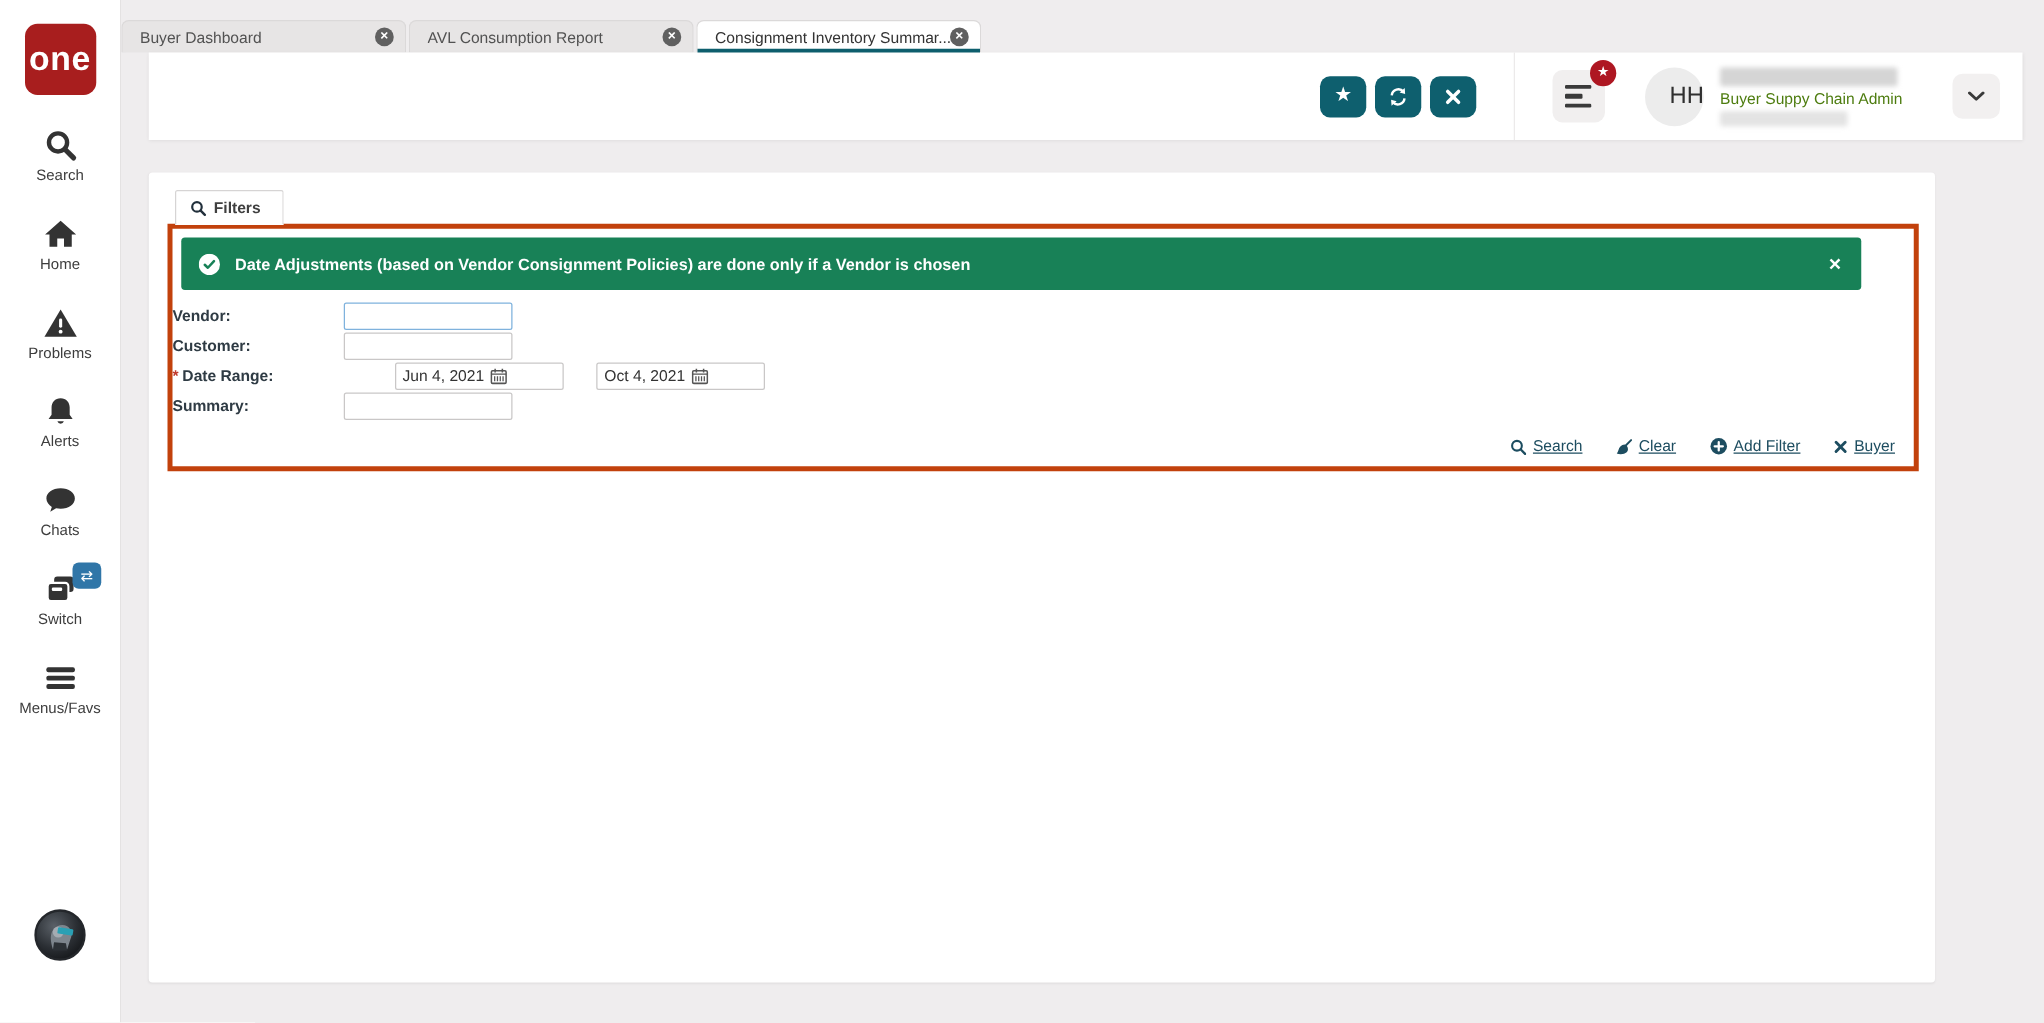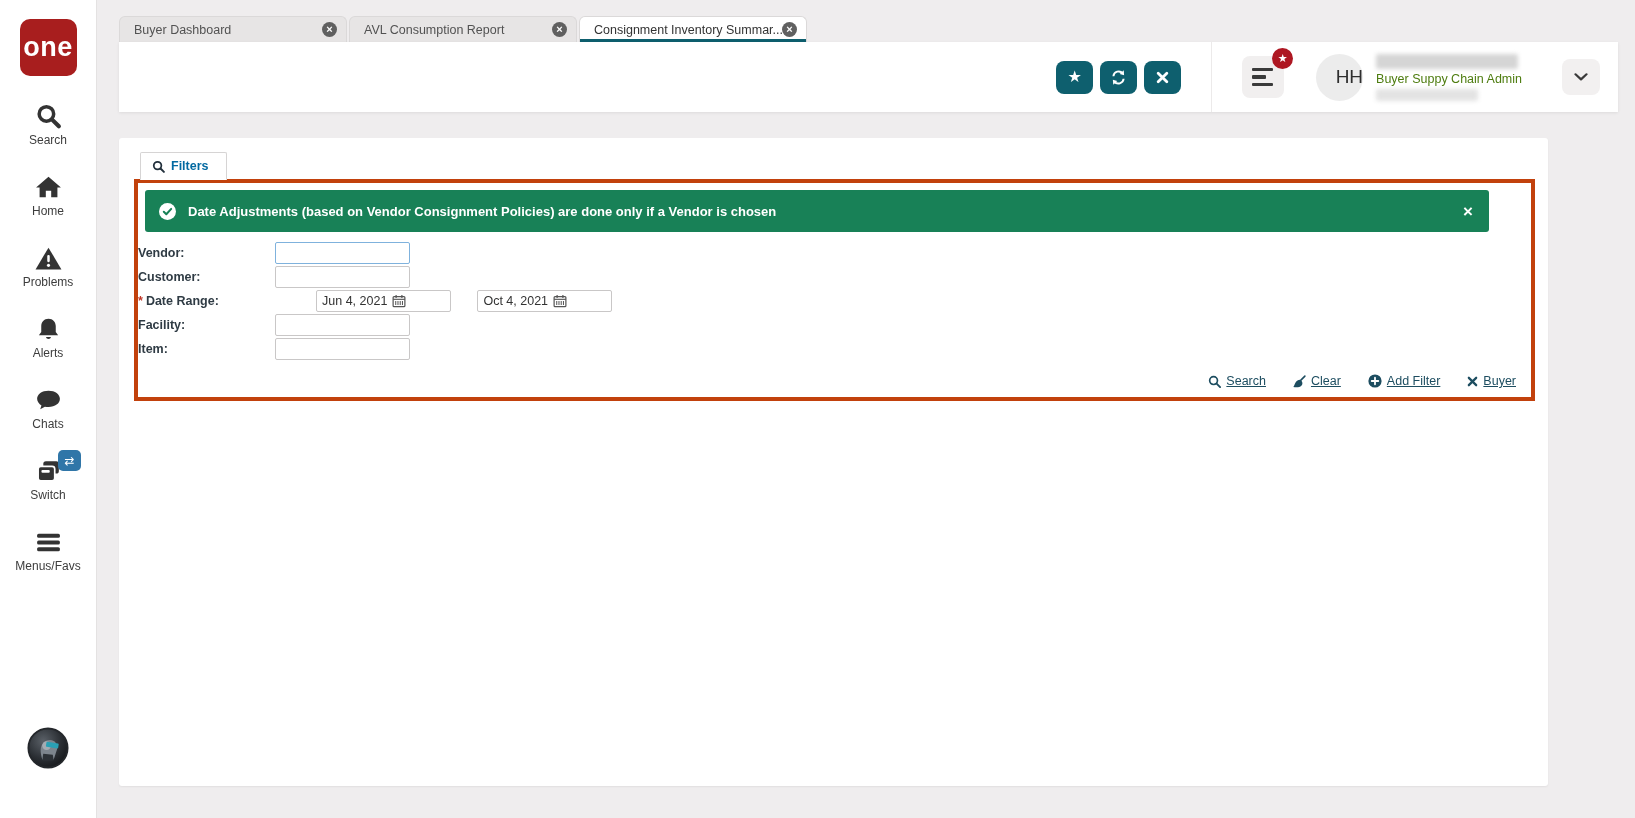--- a/index.html
+++ b/index.html
@@ -18,21 +18,21 @@
   .nav{margin-top:26px;display:flex;flex-direction:column;align-items:center;gap:26px;}
   .nav-item{display:flex;flex-direction:column;align-items:center;width:96px;cursor:pointer;position:relative;}
   .nav-item svg{width:29px;height:29px;display:block;}
   .nav-label{font-size:12px;color:#3d3d3d;margin-top:2px;}
   .switch-badge{position:absolute;left:58px;top:-7px;width:23px;height:21px;background:#3076a8;
     border-radius:5px;color:#fff;font-size:12px;display:flex;align-items:center;justify-content:center;}
   .bot-avatar{position:absolute;bottom:49px;left:50%;transform:translateX(-50%);width:42px;height:42px;cursor:pointer;}
   
   .main{position:absolute;left:97px;top:0;right:0;bottom:0;}
   
-  .tabstrip{display:flex;align-items:flex-end;height:42px;padding-left:22px;gap:2px;}
+  .tabstrip{display:flex;align-items:flex-end;height:42px;gap:2px;}
   .tab{width:228px;height:26px;background:#e7e5e5;border:1px solid #dbd9d9;border-bottom:none;
     border-radius:6px 6px 0 0;display:flex;align-items:center;box-sizing:border-box;
     padding:0 9px 0 14px;font-size:12.5px;color:#525252;cursor:pointer;position:relative;}
   .tab .tab-label{flex:1;white-space:nowrap;overflow:hidden;}
   .tab.active{background:#fff;color:#333;}
   .tab.active::after{content:"";position:absolute;left:0;right:0;bottom:-1px;height:4px;background:#0e5f6e;}
   .tab-close{width:15px;height:15px;border-radius:50%;background:#606060;color:#fff;font-size:11px;
     font-weight:700;display:flex;align-items:center;justify-content:center;line-height:1;flex:none;cursor:pointer;}
   
   .headerbar{height:70px;margin:0 17px 0 22px;background:#fff;display:flex;align-items:center;
@@ -56,21 +56,21 @@
   .redact1{width:142px;height:15px;background:#d5d5d5;}
   .redact2{width:102px;height:12px;background:#e3e3e3;}
   .user-role{font-size:12.5px;color:#4d7c0f;white-space:nowrap;}
   .chev-btn{margin-left:40px;margin-right:18px;width:38px;height:36px;border-radius:8px;background:#f2f0f0;
     display:flex;align-items:center;justify-content:center;cursor:pointer;flex:none;}
   
   .panel{margin:26px 87px 0 22px;height:648px;background:#fff;border-radius:3px;
     box-shadow:0 1px 2px rgba(0,0,0,.06);padding-top:13px;box-sizing:border-box;}
   .filters-tab{margin-left:21px;display:inline-flex;align-items:center;gap:6px;
     padding:6px 17px 6px 11px;background:#fff;border:1px solid #d6d4d4;border-bottom:1px solid #fff;
-    position:relative;z-index:2;top:1px;font-size:12.5px;font-weight:700;color:#0369a1;
+    position:relative;z-index:2;top:1px;font-size:12.5px;font-weight:700;color:#404040;
     border-radius:2px 2px 0 0;cursor:pointer;}
   .filter-box{margin:0 13px 0 15px;border:4px solid #c2410c;position:relative;z-index:1;}
   .banner{margin:7px 42px 0 7px;height:42px;background:#188157;border-radius:3px;
     display:flex;align-items:center;color:#fff;}
   .banner-check{margin-left:14px;flex:none;display:flex;}
   .banner-text{margin-left:12px;font-size:13px;font-weight:600;}
   .banner-close{margin-left:auto;margin-right:16px;font-weight:700;font-size:17px;cursor:pointer;line-height:1;}
   .fform{margin-top:9px;}
   .frow{display:flex;align-items:center;height:24px;}
   .flabel{width:133px;font-size:12.5px;font-weight:700;color:#2f3b44;
@@ -323,25 +323,21 @@
                   <line x1="1.2" y1="5.7" x2="13.8" y2="5.7" stroke="#555" stroke-width="1.2"></line>
                   <line x1="4" y1="7.5" x2="4" y2="11.8" stroke="#555" stroke-width="1.1"></line>
                   <line x1="6.4" y1="7.5" x2="6.4" y2="11.8" stroke="#555" stroke-width="1.1"></line>
                   <line x1="8.8" y1="7.5" x2="8.8" y2="11.8" stroke="#555" stroke-width="1.1"></line>
                   <line x1="11.2" y1="7.5" x2="11.2" y2="11.8" stroke="#555" stroke-width="1.1"></line>
                 </svg>
             </span>
           </span>
         </div>
         <div class="frow">
-          <span class="flabel">Facility:</span>
-          <input class="finput" type="text" style="">
-        </div>
-        <div class="frow">
-          <span class="flabel">Item:</span>
+          <span class="flabel">Summary:</span>
           <input class="finput" type="text" style="">
         </div>
       </div>
 
       <div class="factions">
         <span class="flink">
           <span>
             <svg viewBox="0 0 14 14" width="13" height="13" style="display:block">
                 <circle cx="6" cy="6" r="4.2" fill="none" stroke="#1d4d60" stroke-width="1.8"></circle>
                 <path d="M9.3 9.3 L13 13" stroke="#1d4d60" stroke-width="2" stroke-linecap="round"></path>

